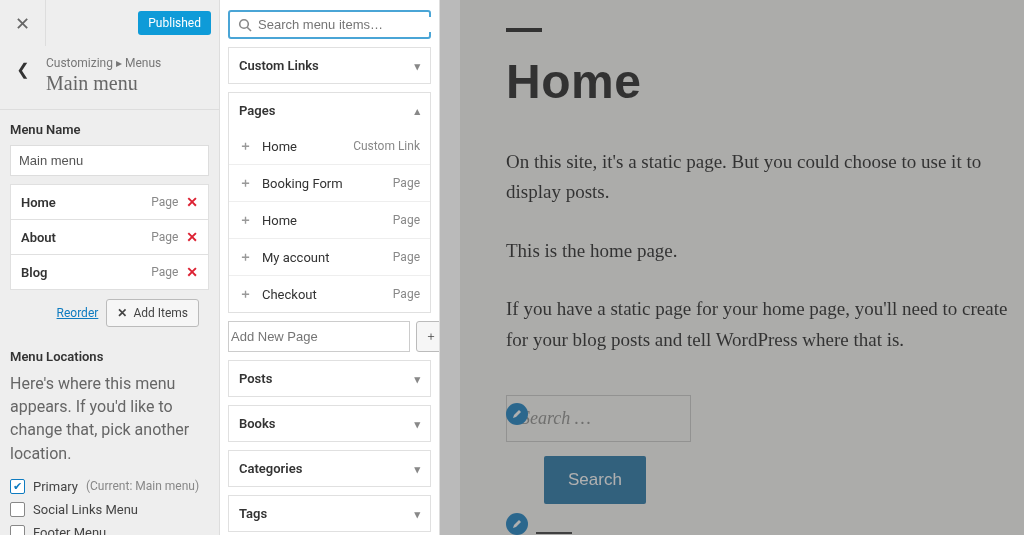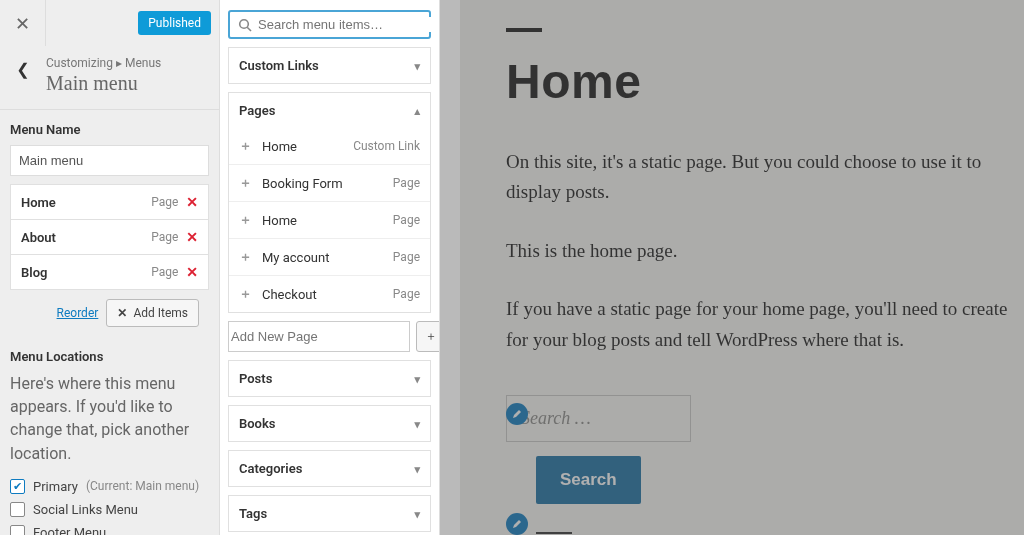--- a/index.html
+++ b/index.html
@@ -61,21 +61,21 @@
   
   .preview { flex:1; position:relative; background:#f7f7f4; font-family:Georgia, "Times New Roman", serif; color:#1a1a1a;}
   .preview-overlay { position:absolute; inset:0; background:rgba(80,80,80,0.45); }
   .preview-inner { position:relative; padding:28px 0 0 46px; }
   .rule { width:36px; height:4px; background:#1a1a1a; margin-bottom:22px;}
   .preview h1 { font-size:48px; font-weight:800; letter-spacing:0.5px; font-family: Arial, Helvetica, sans-serif; margin-bottom:38px; }
   .preview p { font-size:19px; line-height:1.6; margin-bottom:28px; max-width:520px;}
   .widget-area { margin-top:40px; }
   .edit-bubble { width:22px; height:22px; border-radius:50%; background:#0e7bc0; display:flex; align-items:center; justify-content:center; color:#fff; font-size:11px; position:absolute;}
   .search-box { border:1px solid #c9c9c6; padding:12px 14px; font-size:18px; color:#8a8a88; font-style:italic; width:185px; display:inline-block; }
-  .search-btn { margin:14px 0 0 30px; background:#1a6fa3; color:#fff; border:none; padding:14px 24px; font-size:17px; font-weight:700; font-family: Arial, sans-serif; border-radius:2px;}
+  .search-btn { margin:14px 0 0 38px; background:#1a6fa3; color:#fff; border:none; padding:14px 24px; font-size:17px; font-weight:400; font-family: Arial, sans-serif; border-radius:2px;}
   .hr-stub{ width:36px; height:2px; background:#333; margin-left:30px; margin-top:28px;}
 
   svg{display:block;}
 </style>
 </head>
 <body>
 
 <div class="panel-left">
   <div class="top-row">
     <div class="close-btn">

